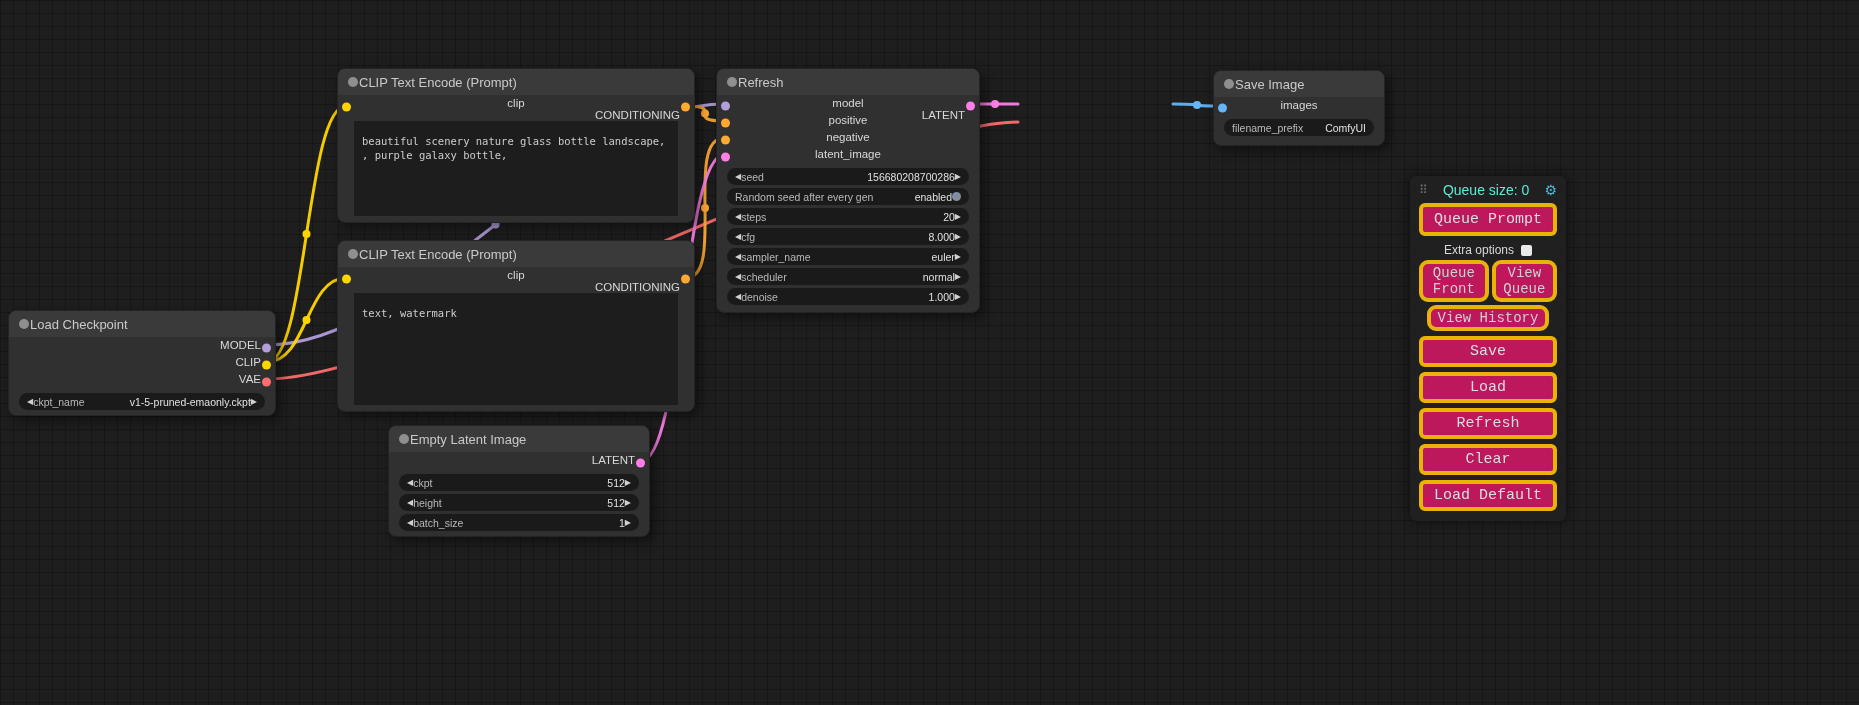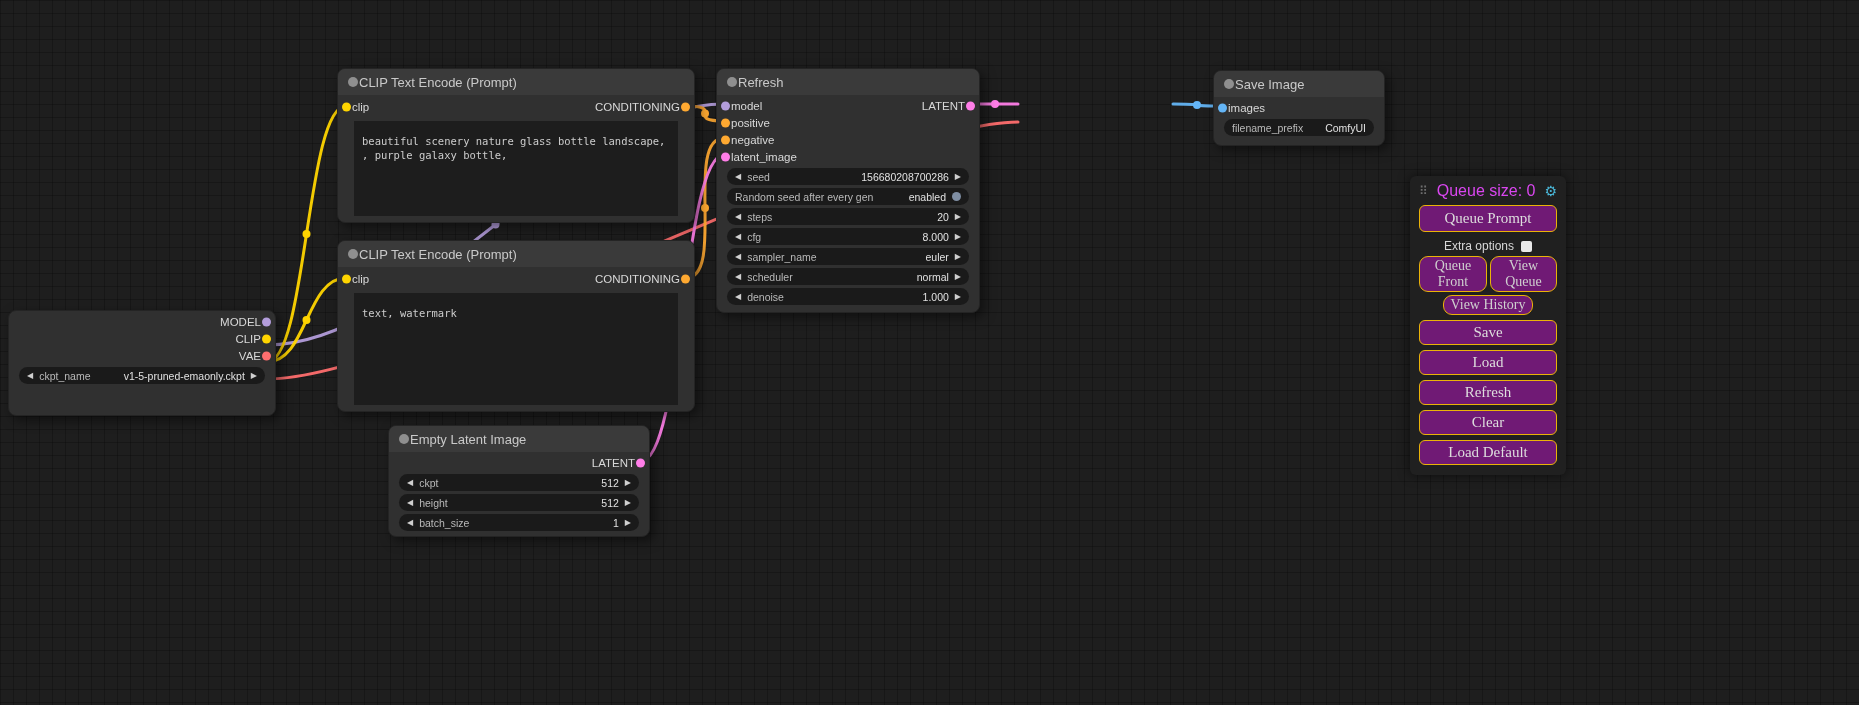--- a/index.html
+++ b/index.html
@@ -28,34 +28,34 @@
   .node-title{
     height:26px; background:#3a3a3a; border-radius:7px 7px 0 0;
     display:flex; align-items:center; gap:1px; padding:0 10px;
     color:#c9c9c9; font-size:13px;
   }
   .title-dot{ width:10px; height:10px; border-radius:50%; background:#8f8f8f; flex:0 0 auto; }
   .slots{ padding-top:2px; }
   .slot-row{
     position:relative; height:17px;
     display:flex; align-items:center; padding:0 14px;
-    font-size:11.5px; color:#d8d8d8;
+    font-size:11.5px; color:#d8d8d8;flex-direction:column;
   }
   .slot-row.tall{ height:20px; }
   .out-label{ margin-left:auto; }
   .dot{
     position:absolute; width:9px; height:9px; border-radius:50%;
     top:50%; transform:translateY(-50%); background:#888;
   }
   .dot.in{ left:4px; }
   .dot.out{ right:4px; }
 
   .widget{
     height:17px; margin:3px 10px 0; background:#1a1a1a; border-radius:9px;
-    display:flex; align-items:center; gap:6px; padding:0 8px;
+    display:flex; align-items:center; padding:0 8px;
     font-size:10.5px; color:#b9b9b9; white-space:nowrap;
   }
   .widget .arrow{ font-size:8px; color:#cfcfcf; flex:0 0 auto; }
   .widget .w-label{ flex:0 0 auto; }
   .widget .w-value{ flex:1 1 auto; text-align:right; color:#e0e0e0; overflow:hidden; }
   .toggle-dot{ width:9px; height:9px; border-radius:50%; flex:0 0 auto; }
 
   .node-text{
     margin:4px 16px; background:#1d1d1d; border-radius:0;
     padding:13px 8px; font-family:"DejaVu Sans Mono", monospace;
@@ -65,26 +65,26 @@
 
   
   .menu{
     position:absolute; left:1410px; top:176px; width:156px; z-index:3;
     background:#202020; border-radius:6px; padding:6px 9px 10px;
     box-shadow:0 0 12px rgba(0,0,0,0.6);
     color:#d4d4d4; text-align:center;
   }
   .menu-header{ display:flex; align-items:center; justify-content:space-between; margin-bottom:5px; }
   .drag-handle{ color:#6e6e6e; font-size:12px; cursor:move; }
-  .queue-size{ font-size:16px; color:#d946ef; }
+  .queue-size{ font-size:14px; color:#5eead4; }
   .gear{ font-size:14px; cursor:pointer; }
   .btn{
-    display:block; width:100%; margin:5px 0 0; background:#701a75;
-    border:1px solid #eab308; border-radius:6px; color:#dddddd;
-    font-family:Liberation Serif, serif; font-size:15px; padding:3px 0; cursor:pointer;
+    display:block; width:100%; margin:5px 0 0; background:#be185d;
+    border:4px solid #eab308; border-radius:6px; color:#dddddd;
+    font-family:Liberation Mono, monospace; font-size:15px; padding:3px 0; cursor:pointer;
   }
   .btn.queue{ padding:4px 0; font-size:15px; }
   .extra{
     display:flex; align-items:center; justify-content:center; gap:7px;
     font-size:12px; margin:7px 0 2px; color:#d8d8d8;
   }
   .checkbox{ width:11px; height:11px; border-radius:2px; display:inline-block; }
   .small-row{ display:flex; justify-content:center; gap:3px; margin-top:3px; }
   .btn.small{
     display:inline-block; width:auto; margin:0; font-size:14px;
@@ -111,20 +111,24 @@
       <circle cx="705" cy="208.00003051757812" r="4" fill="#FFA931"></circle>
       <path d="M 641 461 C 682.5 461, 682.5 155, 724 155" stroke="#FF7EE8" stroke-width="3" fill="none" stroke-linecap="round" opacity="0.95"></path>
       <circle cx="682.5" cy="307.9998779296875" r="4" fill="#FF7EE8"></circle>
       <path d="M 972 104 C 1012 104, 978 104, 1018 104" stroke="#FF7EE8" stroke-width="3" fill="none" stroke-linecap="round" opacity="0.95"></path>
       <circle cx="995" cy="104" r="4" fill="#FF7EE8"></circle>
       <path d="M 1173 104 C 1213 104, 1181 106, 1221 106" stroke="#64B5F6" stroke-width="3" fill="none" stroke-linecap="round" opacity="0.95"></path>
       <circle cx="1197" cy="105" r="4" fill="#64B5F6"></circle>
     </svg>
 
   <div class="node" style="left:8px; top:310px; width:268px; height:106px;">
+    <div class="node-title">
+      <span class="title-dot"></span>
+      <span>Load Checkpoint</span>
+    </div>
     <div class="slots">
       <div class="slot-row">
         <span class="out-label">MODEL</span>
         <span class="dot out" style="background: rgb(179, 157, 219);"></span>
       </div>
       <div class="slot-row">
         <span class="out-label">CLIP</span>
         <span class="dot out" style="background: rgb(255, 213, 0);"></span>
       </div>
       <div class="slot-row">

